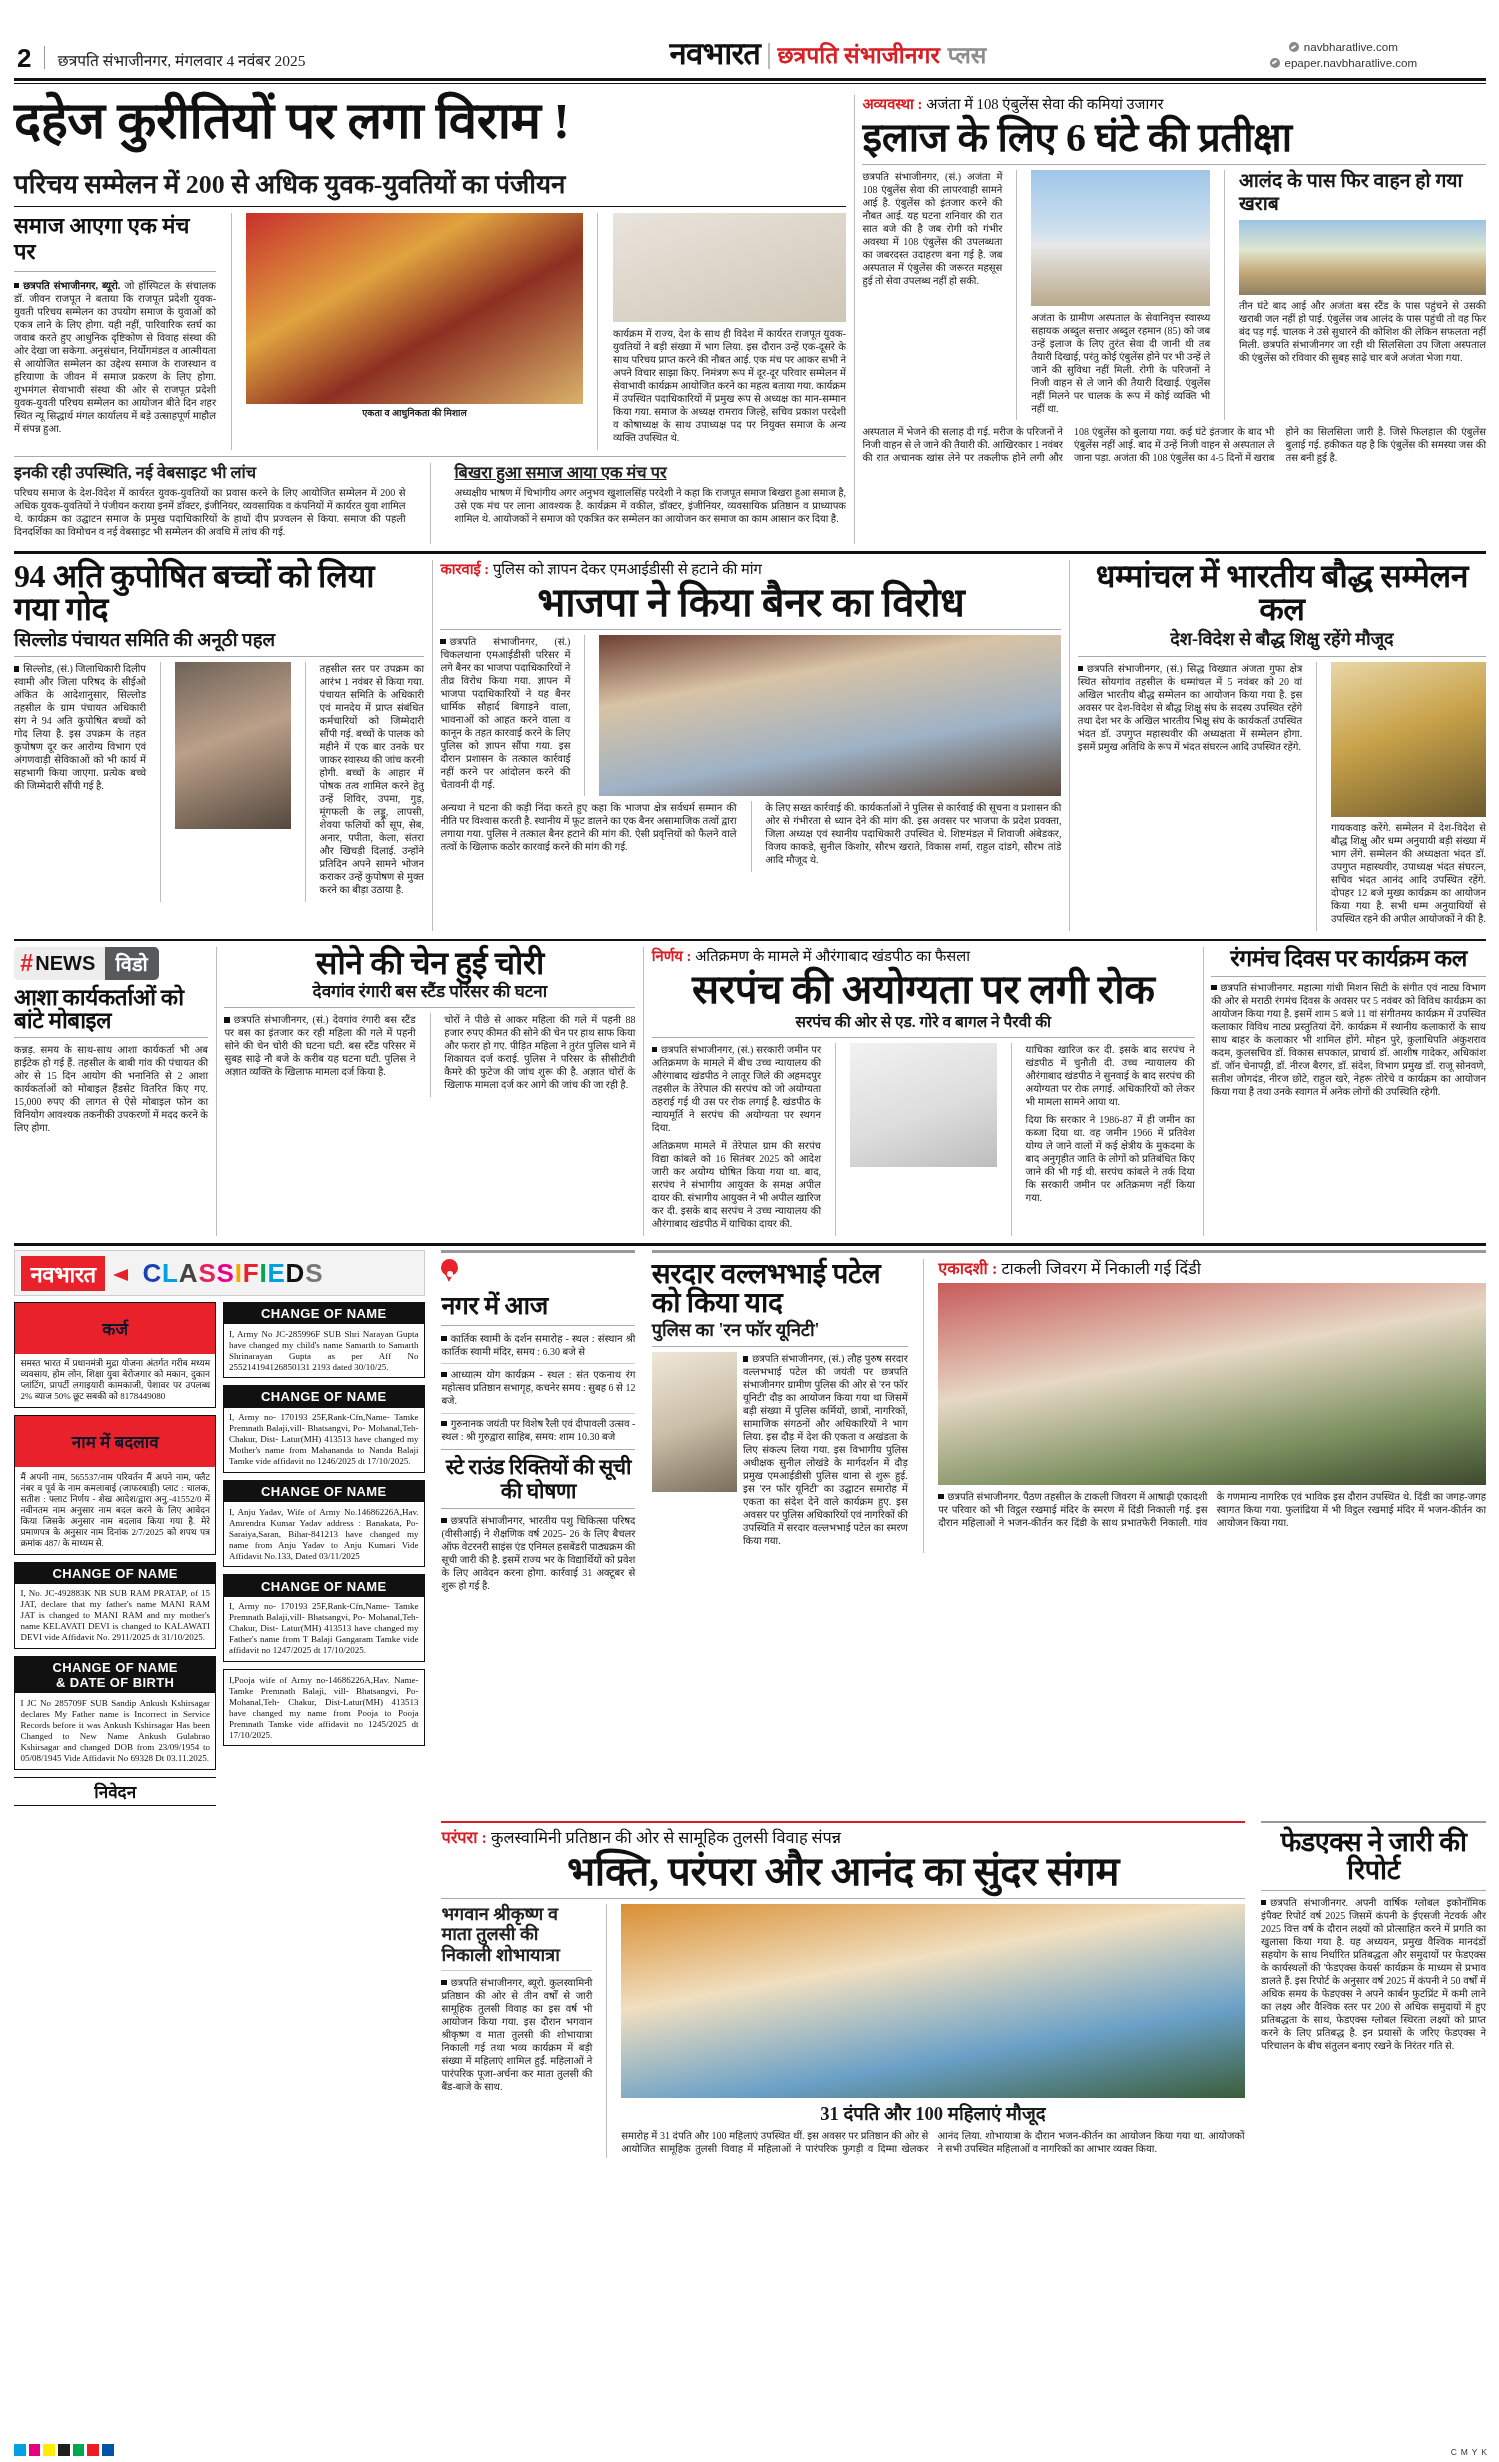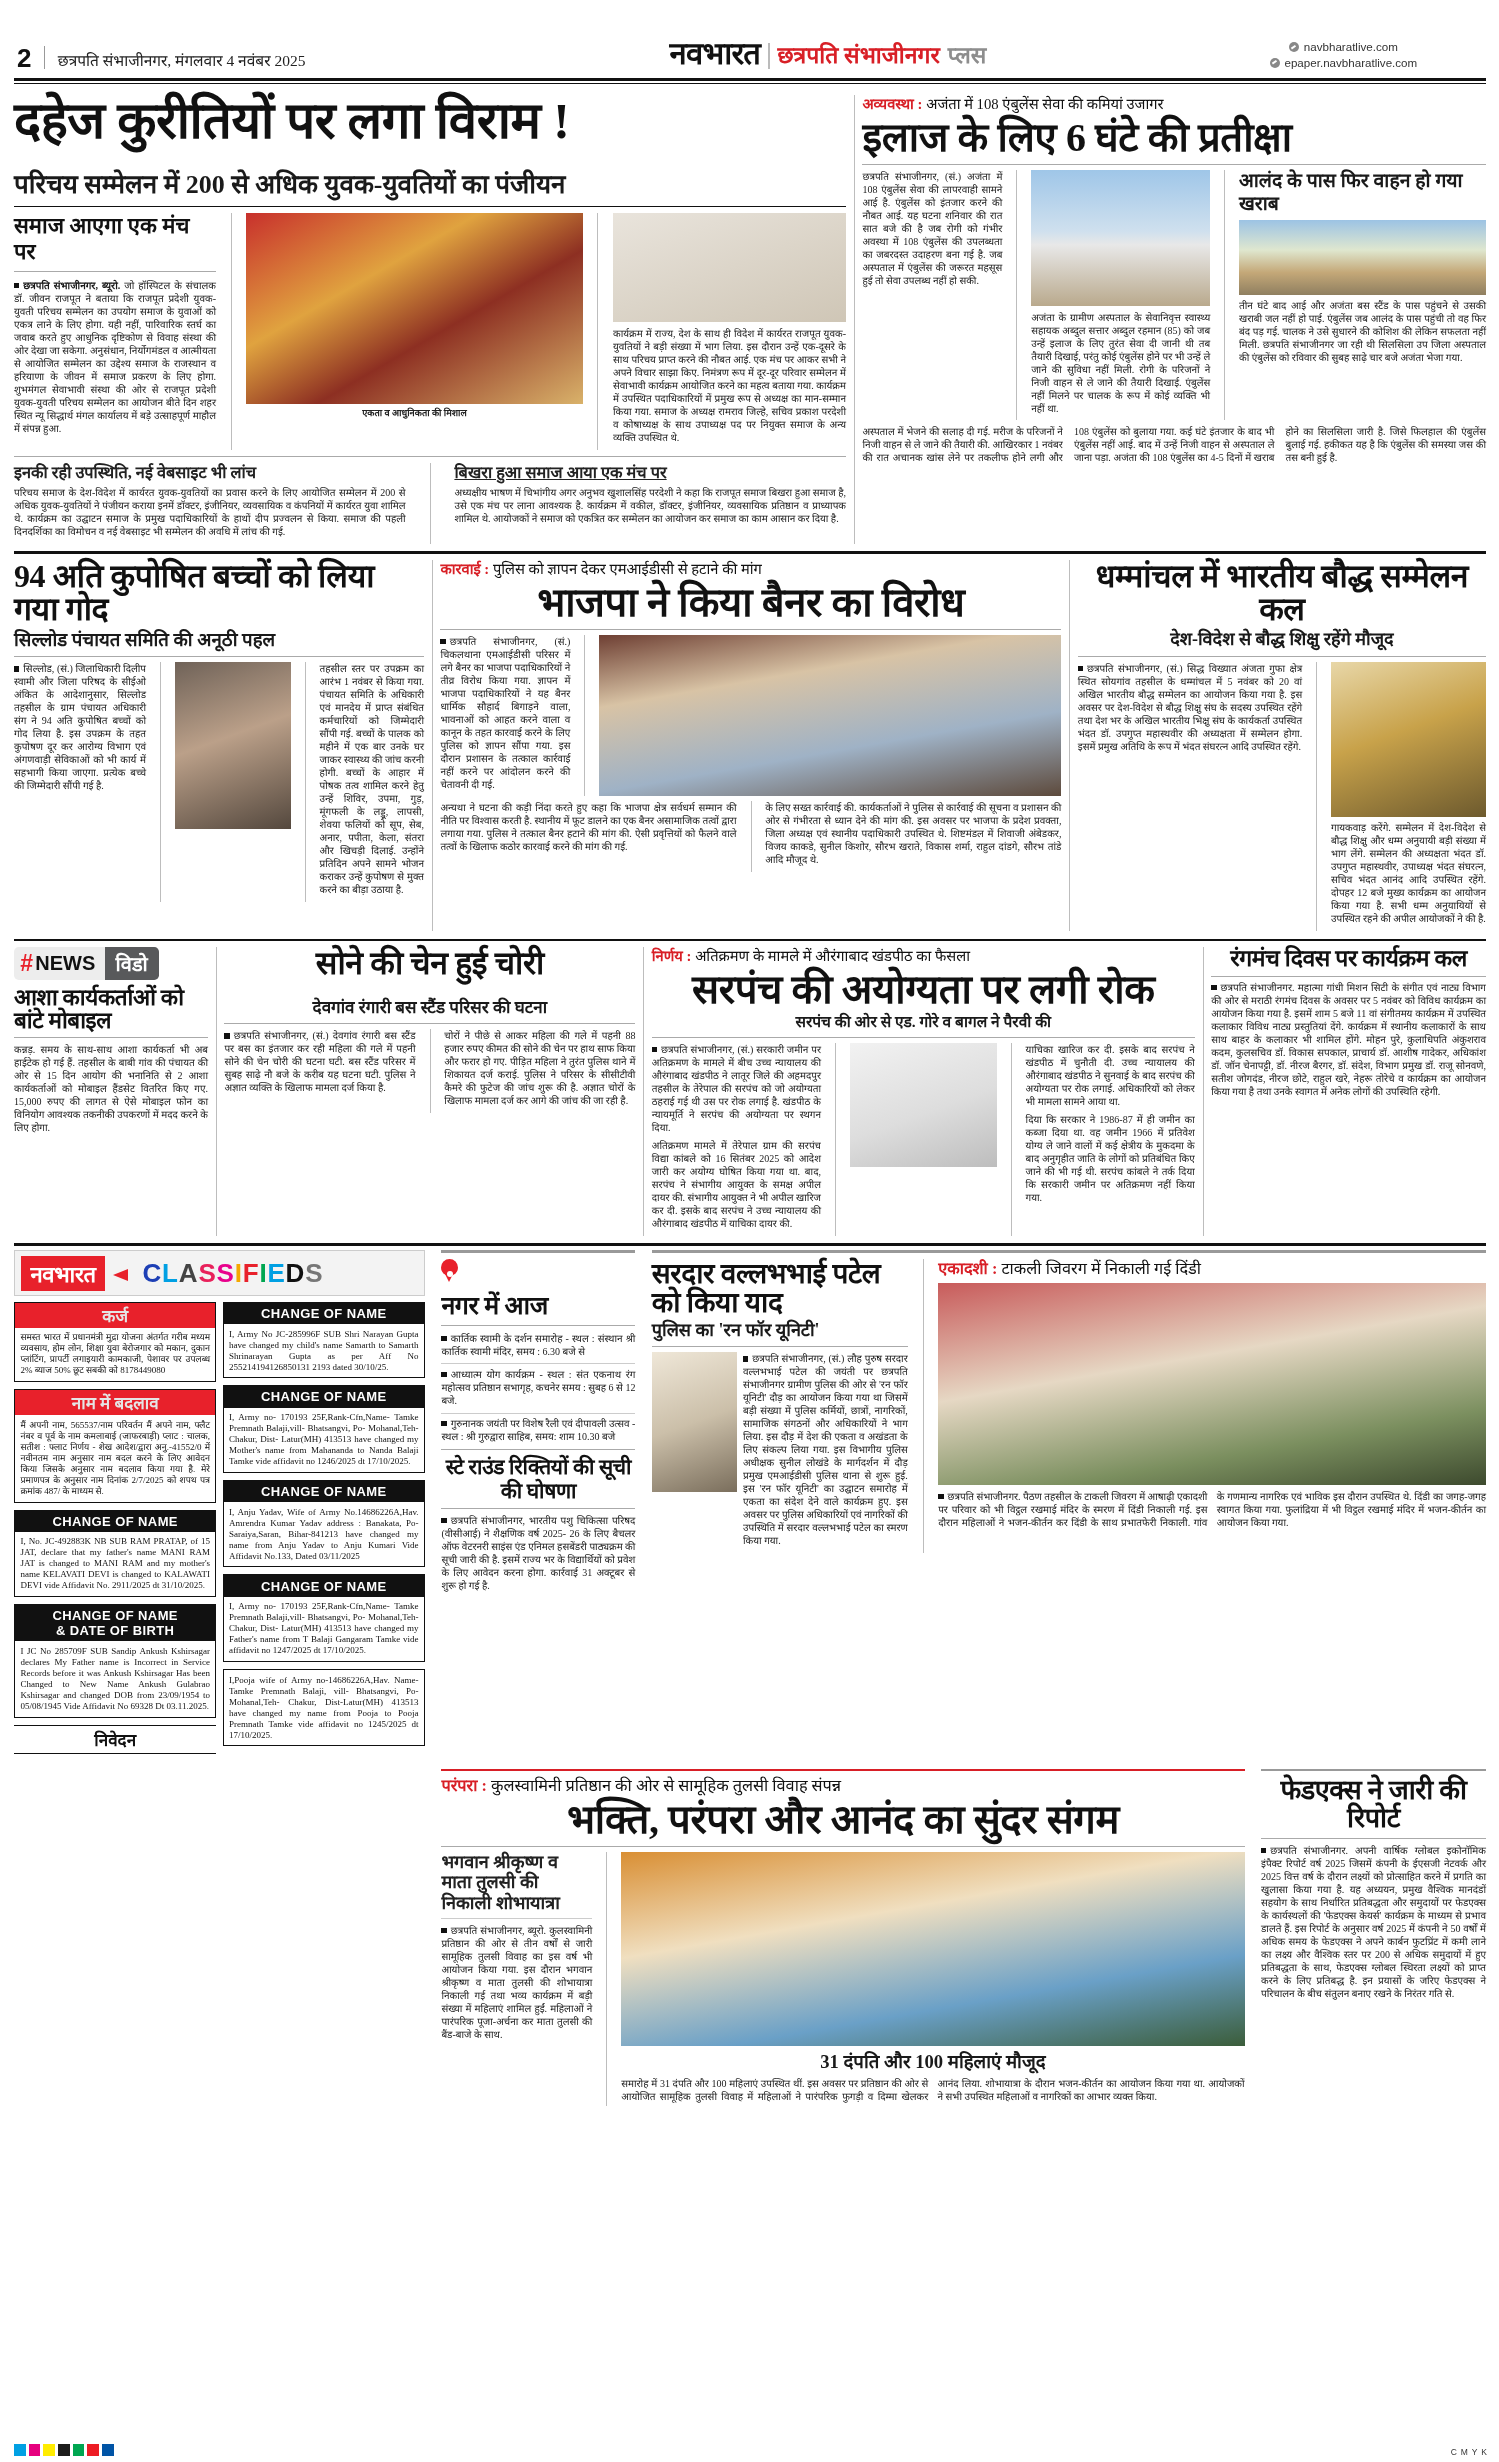--- a/index.html
+++ b/index.html
@@ -58,21 +58,21 @@
   .newsbadge{display:inline-flex;align-items:stretch;border-radius:4.7px;overflow:hidden;font-family:"Liberation Sans",sans-serif;}
   .nb-a{background:#ededed;padding:3.1px 9.3px 3.1px 6.2px;font-weight:bold;font-size:20px;color:#111;display:flex;align-items:center;gap:2.3px;}
   .nb-hash{color:#e8212b;font-size:23px;}
   .nb-b{background:#58595b;color:#fff;padding:3.1px 11px;font-weight:bold;font-size:20px;display:flex;align-items:center;font-family:"Liberation Serif",serif;}
 
   .cls-banner{background:#f3f3f3;border:0.8px solid #ccc;display:flex;align-items:center;gap:7.8px;padding:4.7px 6.2px;box-sizing:border-box;}
   .cls-nb{background:#e8212b;color:#fff;font-weight:bold;font-size:22px;padding:2.3px 9.3px;letter-spacing:-0.4px;}
   .cls-word{font-family:"Liberation Sans",sans-serif;font-weight:bold;font-size:26px;letter-spacing:0.8px;}
   .megaphone{width:22px;height:15.5px;position:relative;}
   .megaphone:before{content:"";position:absolute;left:0;top:3.1px;width:0;height:0;border-top:6.2px solid transparent;border-bottom:6.2px solid transparent;border-right:15.5px solid #e8212b;}
-  .red-head{background:#e8212b;color:#e5e5e5;font-weight:bold;font-size:17px;text-align:center;padding:1px 0;}
+  .red-head{background:#e8212b;color:#0f172a;font-weight:bold;font-size:17px;text-align:center;padding:14px 0;}
   .blk-head{background:#111;color:#fff;font-weight:bold;font-size:13px;text-align:center;padding:3.1px 0;font-family:"Liberation Sans",sans-serif;letter-spacing:0.4px;}
   .ad-cell{border:0.8px solid #111;box-sizing:border-box;padding:0;margin-bottom:7px;}
   .ad-txt{font-size:9px;line-height:11px;padding:4.7px 5.4px;text-align:justify;}
   .pin{width:17px;height:23px;position:relative;display:inline-block;}
   .pin:before{content:"";position:absolute;left:0;top:0;width:17px;height:17px;border-radius:50%;background:#e8212b;}
   .pin:after{content:"";position:absolute;left:5.4px;top:12.4px;width:6.2px;height:6.2px;background:#fff;border-radius:50%;}
   .pin em{position:absolute;left:3.1px;top:13px;width:0;height:0;border-left:5.4px solid transparent;border-right:5.4px solid transparent;border-top:10px solid #e8212b;}
 
   .cbar{position:absolute;bottom:6.2px;left:14px;display:flex;gap:3.1px;}
   .cbar i{width:11.6px;height:11.6px;display:block;}
@@ -301,21 +301,21 @@
       <div style="height:0.8px;background:#aaa;margin:4.7px 0;"></div>
       <div class="body">
           <p>कन्नड़. समय के साथ-साथ आशा कार्यकर्ता भी अब हाईटेक हो गई हैं. तहसील के बाबी गांव की पंचायत की ओर से 15 दिन आयोग की भनानिति से 2 आशा कार्यकर्ताओं को मोबाइल हैंडसेट वितरित किए गए. 15,000 रुपए की लागत से ऐसे मोबाइल फोन का विनियोग आवश्यक तकनीकी उपकरणों में मदद करने के लिए होगा.</p>
         </div>
     </div>
 
     <div class="vline" style="margin:0 7.8px;"></div>
 
     <div style="flex:0 0 411px;">
       <div class="hl h3" style="text-align:center;">सोने की चेन हुई चोरी</div>
-      <div class="sub" style="font-size:17px;text-align:center;margin-top:18px;">देवगांव रंगारी बस स्टैंड परिसर की घटना</div>
+      <div class="sub" style="font-size:17px;text-align:center;margin-top:2px;">देवगांव रंगारी बस स्टैंड परिसर की घटना</div>
       <div style="height:0.8px;background:#aaa;margin:5.4px 0;"></div>
       <div style="display:flex;gap:7px;">
         <div style="flex:1;">
             <div class="body">
               <p><span class="sq"></span><span>छत्रपति संभाजीनगर, (सं.) देवगांव रंगारी बस स्टैंड पर बस का इंतजार कर रही महिला की गले में पहनी सोने की चेन चोरी की घटना घटी. बस स्टैंड परिसर में सुबह साढ़े नौ बजे के करीब यह घटना घटी. पुलिस ने अज्ञात व्यक्ति के खिलाफ मामला दर्ज किया है.</span></p>
             </div>
           </div>
         <div class="vline"></div>
         <div style="flex:1;">
             <div class="body">

